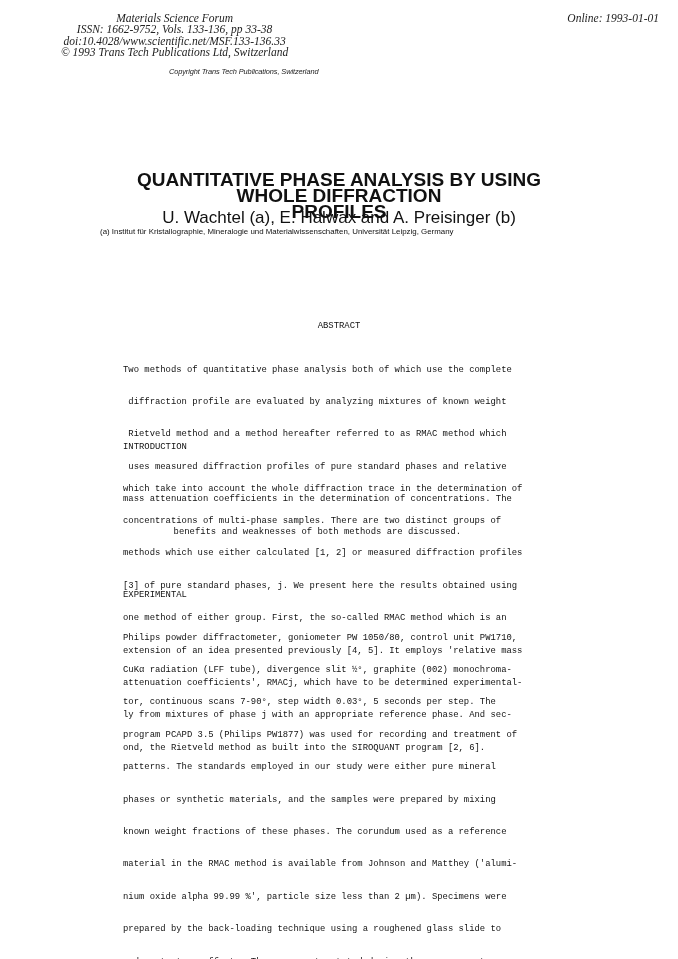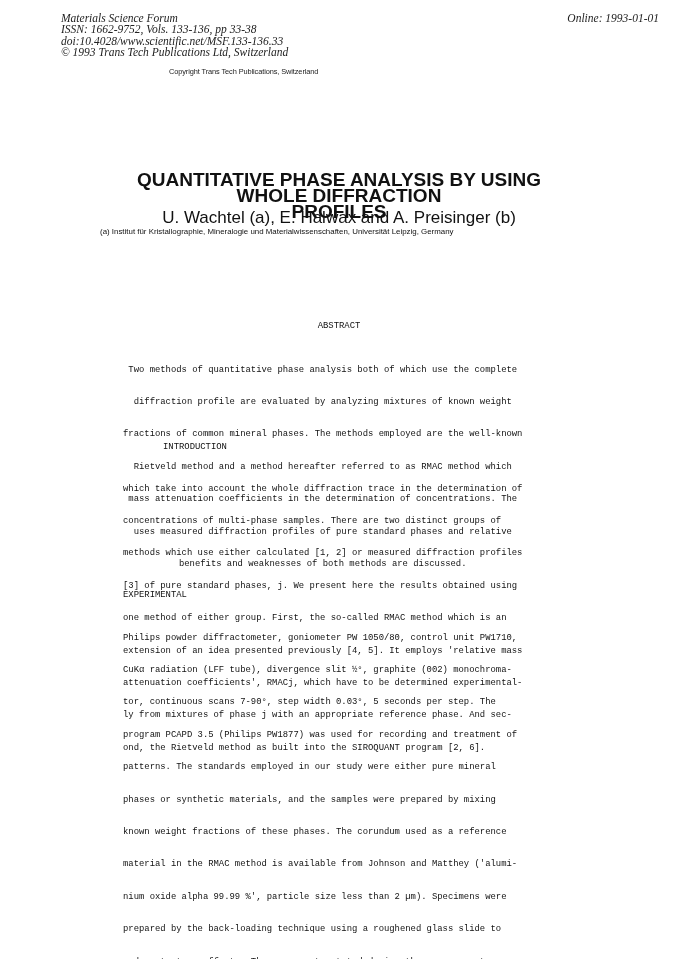--- a/index.html
+++ b/index.html
@@ -1,29 +1,29 @@
 <!DOCTYPE html>
 <html><head>
 <meta charset="utf-8">
 <style>
   html, body { margin: 0; padding: 0; background: #ffffff; }
   body { width: 678px; height: 959px; position: relative; overflow: hidden; color: #111; }
   .hdr { position: absolute; font-family: "Liberation Serif", serif; font-style: italic; font-size: 11.5px; line-height: 11.4px; color: #222; }
   #hdr-left { left: 61px; top: 13px; }
   #hdr-right { right: 19px; top: 13px; }
-  .hdr-line { display: block; white-space: nowrap; }
-  #copyright { position: absolute; left: 128px; top: 67px; font-family: "Liberation Sans", sans-serif; font-size: 7.4px; letter-spacing: -0.1px; color: #222; padding-left: 41px; }
+  .hdr-line { display: block; white-space: nowrap; text-align: center; }
+  #copyright { position: absolute; left: 128px; top: 67px; font-family: "Liberation Sans", sans-serif; font-style: italic; font-size: 7.4px; letter-spacing: -0.1px; color: #222; padding-left: 41px; }
   #title { position: absolute; left: 100px; width: 478px; top: 172px; text-align: center; font-family: "Liberation Sans", sans-serif; font-weight: bold; font-size: 19px; line-height: 16px; color: #111; }
   #authors { position: absolute; left: 100px; width: 478px; top: 208px; text-align: center; font-family: "Liberation Sans", sans-serif; font-size: 17px; color: #111; }
   #affils { position: absolute; left: 100px; width: 478px; top: 226px; text-align: left; font-family: "Liberation Sans", sans-serif; font-size: 7.9px; line-height: 11px; color: #111; }
   .mono { font-family: "Liberation Mono", monospace; font-size: 8.9px; line-height: 10.8px; color: #111; white-space: pre; }
   #abstract-heading { position: absolute; left: 100px; width: 478px; top: 321px; text-align: center; }
   .block { position: absolute; left: 123px; }
   #abstract-body { top: 343px; text-align: center; }
-  #intro-heading { top: 442px; margin-left: 40px; }
+  #intro-heading { top: 442px; }
   #intro-body { top: 462px; }
   #exp-heading { top: 590px; }
   #exp-body { top: 611px; }
   .line { display: block; }
 </style>
 </head>
 <body>
 
 <div id="hdr-left" class="hdr">
   <span class="hdr-line">Materials Science Forum</span>
@@ -45,24 +45,23 @@
 
 <div id="affils">
   <span class="line">(a) Institut für Kristallographie, Mineralogie und Materialwissenschaften, Universität Leipzig, Germany</span>
 </div>
 
 <div id="abstract-heading" class="mono">ABSTRACT</div>
 
 <div id="abstract-body" class="block mono">
   <span class="line">Two methods of quantitative phase analysis both of which use the complete</span>
   <span class="line">diffraction profile are evaluated by analyzing mixtures of known weight</span>
-  <span class="line">fractions of common mineral phases. The methods employed are the well-known</span>
   <span class="line">Rietveld method and a method hereafter referred to as RMAC method which</span>
+  <span class="line">uses measured diffraction profiles of pure standard phases and relative</span>
   <span class="line">mass attenuation coefficients in the determination of concentrations. The</span>
-  <span class="line">uses measured diffraction profiles of pure standard phases and relative</span>
   <span class="line">benefits and weaknesses of both methods are discussed.</span>
 </div>
 
 <div id="intro-heading" class="block mono">INTRODUCTION</div>
 
 <div id="intro-body" class="block mono">
   <span class="line">which take into account the whole diffraction trace in the determination of</span>
   <span class="line">concentrations of multi-phase samples. There are two distinct groups of</span>
   <span class="line">methods which use either calculated [1, 2] or measured diffraction profiles</span>
   <span class="line">[3] of pure standard phases, j. We present here the results obtained using</span>

